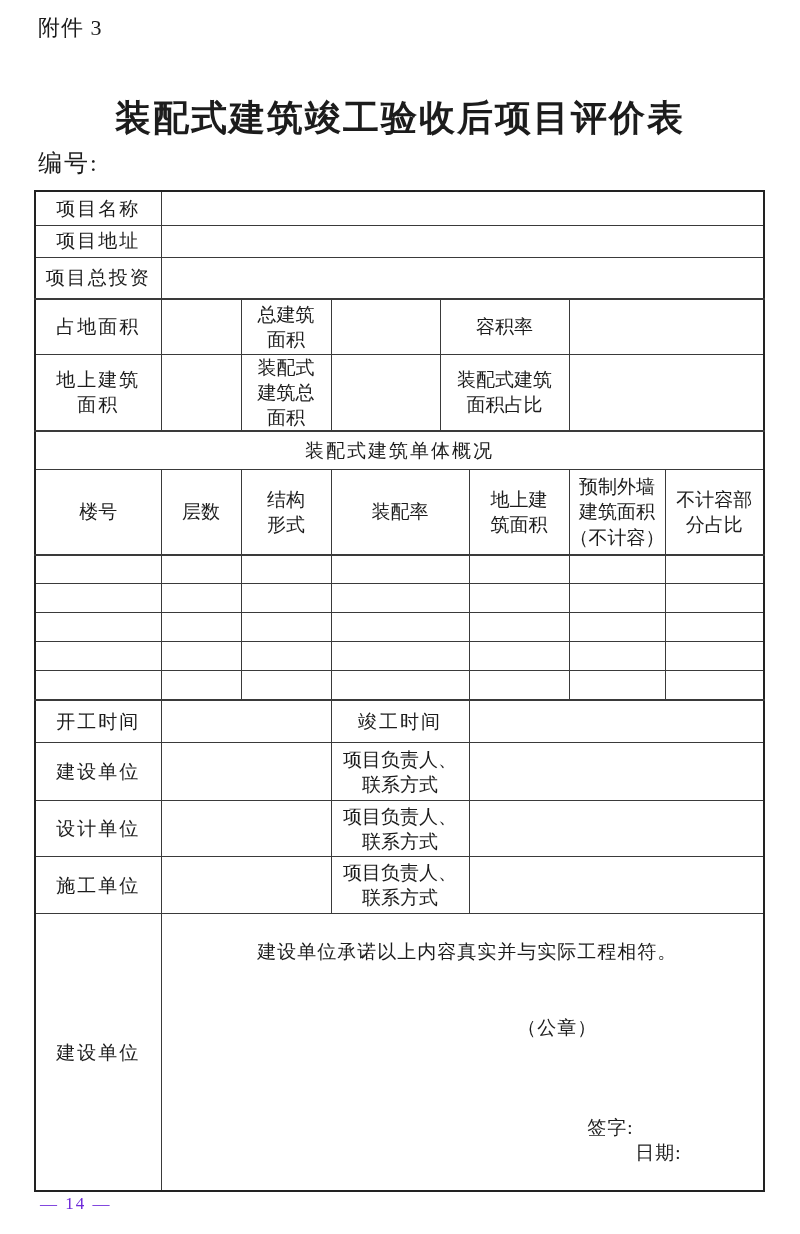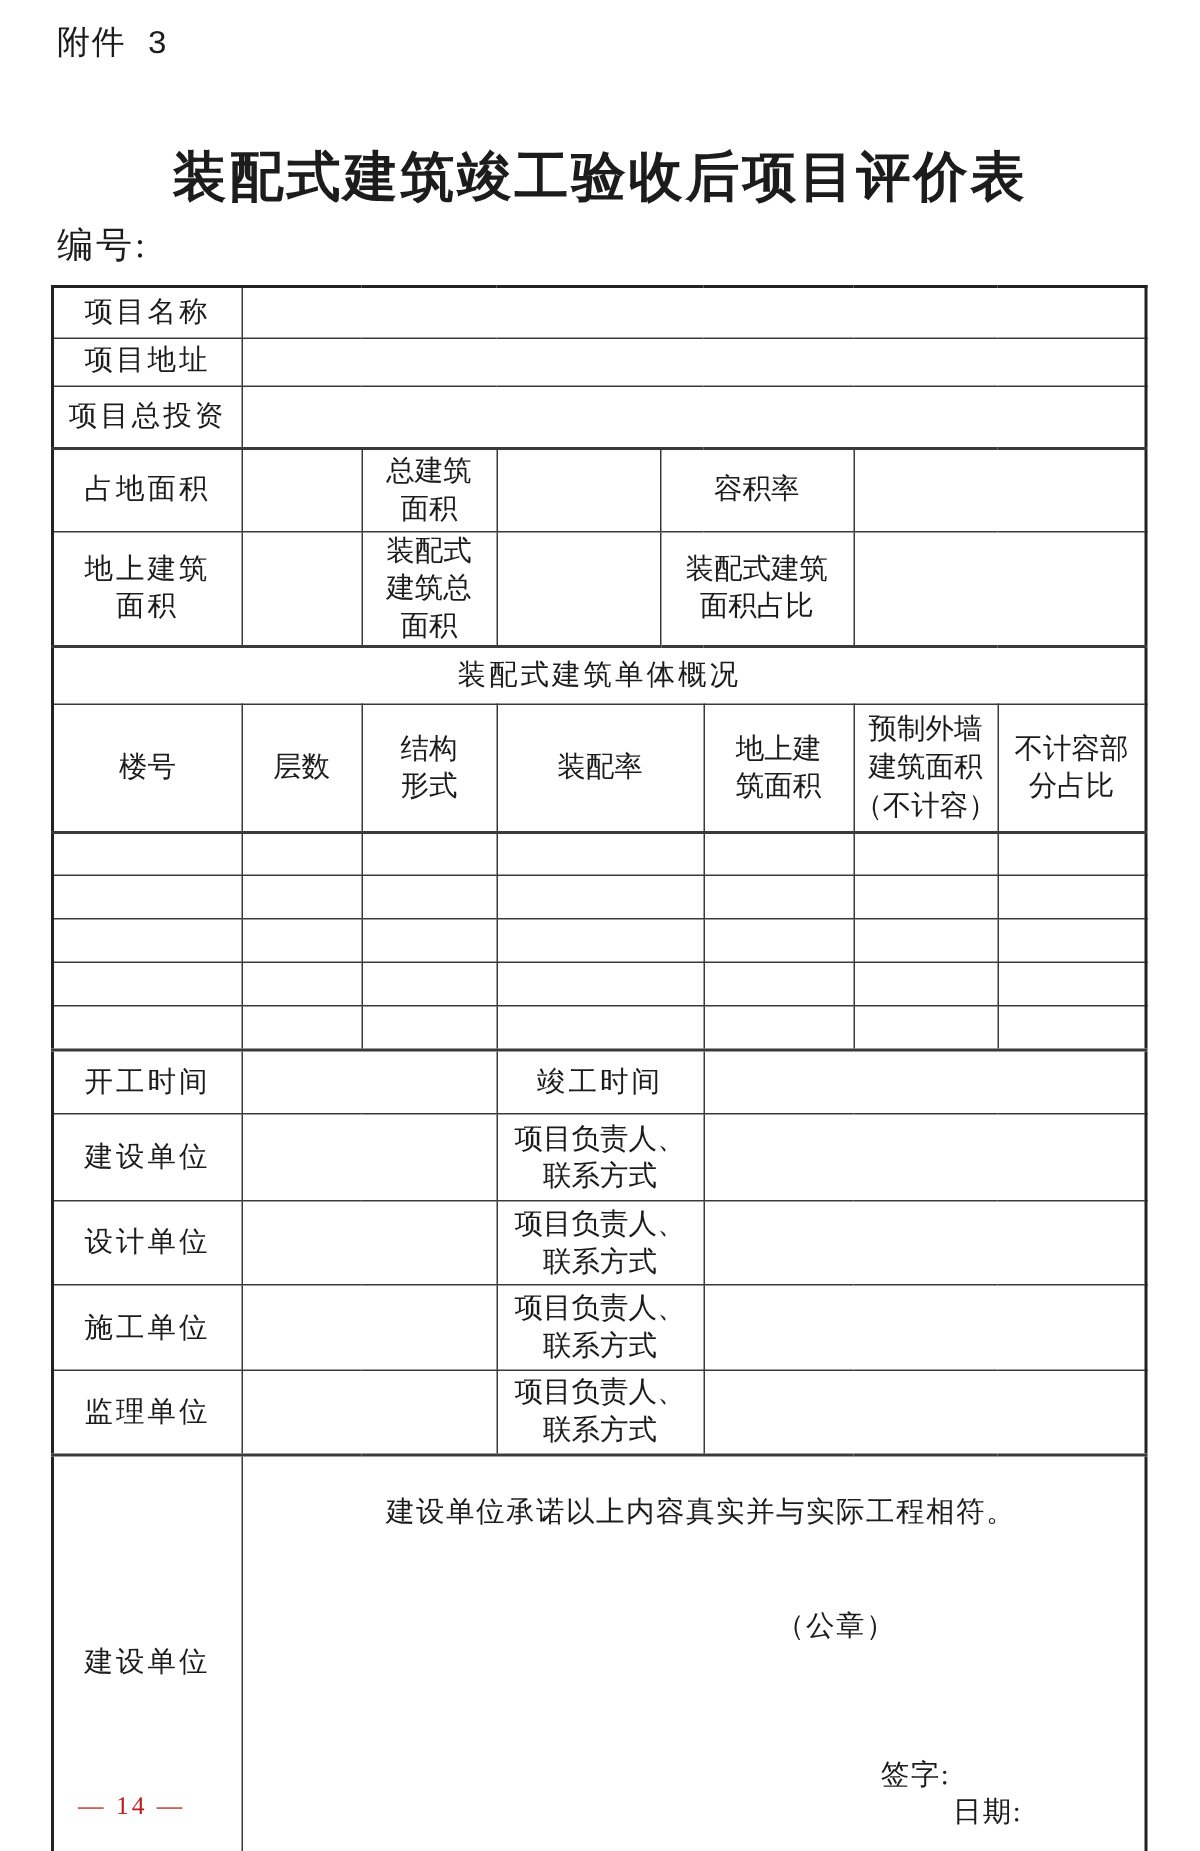--- a/index.html
+++ b/index.html
@@ -12,21 +12,21 @@
     height: 1234px;
     position: relative;
     overflow: hidden;
     font-family: "Liberation Serif", "DejaVu Serif", serif;
     color: #1c1c1c;
   }
   .attachment {
     position: absolute;
     left: 38px;
     top: 13px;
-    font-family: Liberation Mono, monospace;
+    font-family: Liberation Serif, serif;
     font-size: 22px;
     letter-spacing: 1px;
   }
   .doc-title {
     position: absolute;
     left: 0;
     top: 70px;
     width: 100%;
     text-align: center;
     font-size: 36px;
@@ -84,25 +84,25 @@
     padding-top: 6px;
     font-size: 20px;
     letter-spacing: 1px;
   }
   .commit-line1 { padding-left: 10px; }
   .commit-seal  { margin-top: 26px; padding-left: 190px; }
   .commit-sign  { margin-top: 24px; padding-left: 296px; }
   .date-label   { margin-left: 96px; }
   .page-number {
     position: absolute;
-    left: 52px;
+    left: 40px;
     top: 1194px;
     font-size: 17px;
     letter-spacing: 2px;
-    color: #b91c1c;
+    color: #6d28d9;
   }
 </style>
 </head>
 <body>
 
 <div class="attachment">附件 3</div>
 
 <h1 class="doc-title">装配式建筑竣工验收后项目评价表</h1>
 
 <div class="form-number">编号:</div>
@@ -248,27 +248,20 @@
   </tr>
 
   <tr class="h57">
     <td class="lbl">施工单位</td>
     <td colspan="2"></td>
     <td colspan="2">项目负责人、
 联系方式</td>
     <td colspan="3"></td>
   </tr>
 
-  <tr class="h56">
-    <td class="lbl tb">监理单位</td>
-    <td colspan="2" class="tb"></td>
-    <td colspan="2" class="tb">项目负责人、
-联系方式</td>
-    <td colspan="3" class="tb"></td>
-  </tr>
 
   <tr class="h142">
     <td class="lbl">建设单位</td>
     <td colspan="7" class="commit">
       <div class="commit-line1">建设单位承诺以上内容真实并与实际工程相符。</div>
       <div class="commit-seal">（公章）</div>
       <div class="commit-sign">
         <span>签字:</span>
         <span class="date-label">日期:</span>
       </div>

